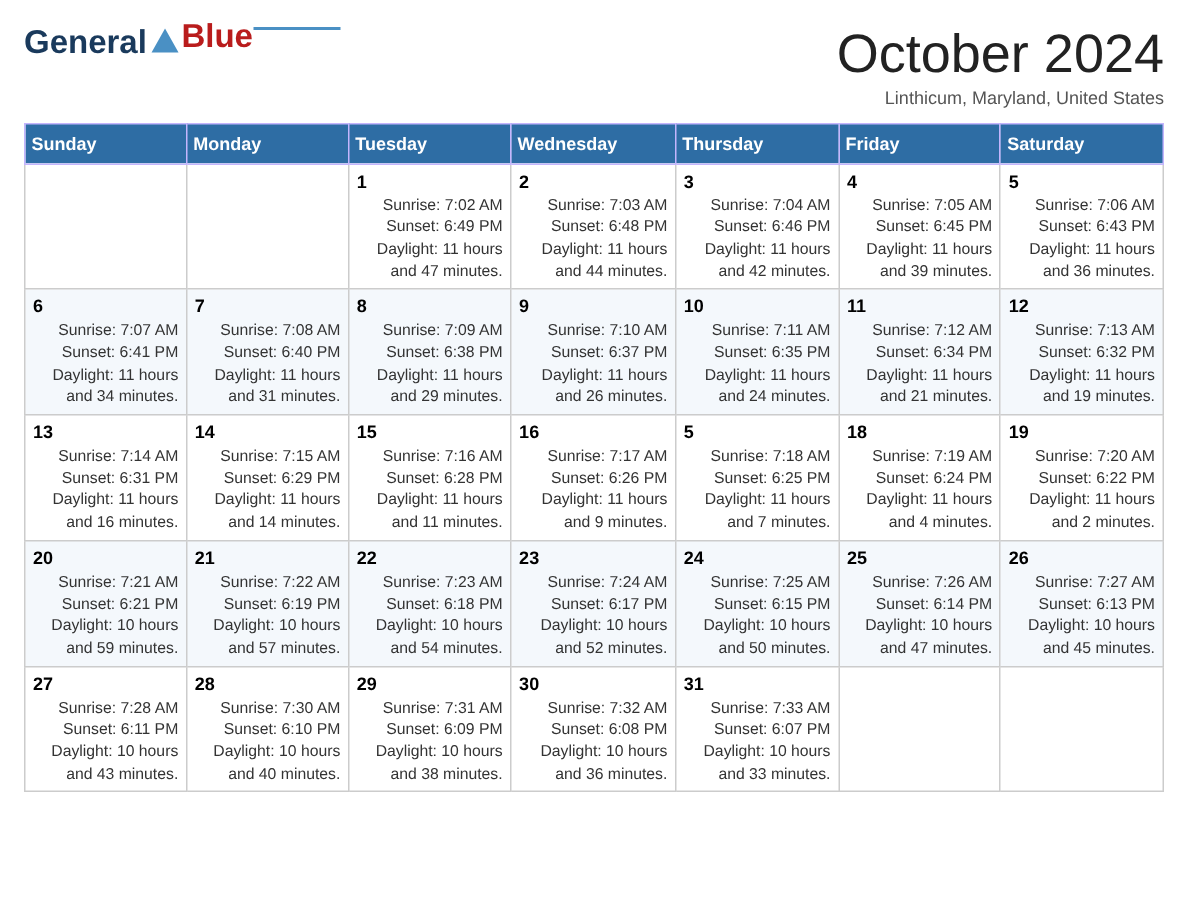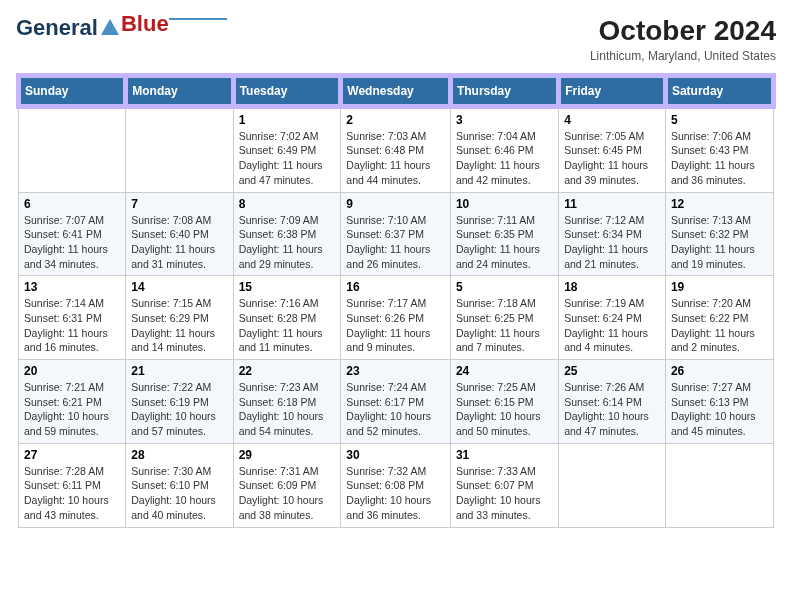--- a/index.html
+++ b/index.html
@@ -33,61 +33,62 @@
     .logo-line {
       width: 58px;
       height: 2px;
       background: #4a90c4;
       margin-top: 2px;
     }
     .title-area {
       text-align: right;
     }
     .month-title {
-      font-size: 28px;
-      font-weight: bold;
+      font-size: 36px;
+      font-weight: normal;
       color: #222;
       line-height: 1.1;
     }
     .location-title {
       font-size: 12px;
       color: #555;
       margin-top: 2px;
     }
     .calendar-table {
       width: 100%;
       border-collapse: collapse;
       font-size: 11px;
     }
     .calendar-table th {
       background: #2e6da4;
       color: #fff;
       padding: 6px 4px;
       text-align: left;
       font-size: 12px;
       font-weight: bold;
-      border: 5px solid #c4b5fd;
+      border: 1px solid #c4b5fd;
     }
     .calendar-table td {
       border: 1px solid #ccc;
       vertical-align: top;
       padding: 4px 5px;
       min-height: 70px;
       width: 113px;
     }
     .day-number {
       font-weight: bold;
       font-size: 12px;
       margin-bottom: 2px;
       display: block;
     }
     .day-info {
       font-size: 10.5px;
       color: #333;
       line-height: 1.4;
+      text-align: right;
     }
     .empty-cell {
       background: #f9f9f9;
     }
     tr:nth-child(even) td {
       background: #f4f8fc;
     }
     tr:nth-child(odd) td {
       background: #fff;
     }

